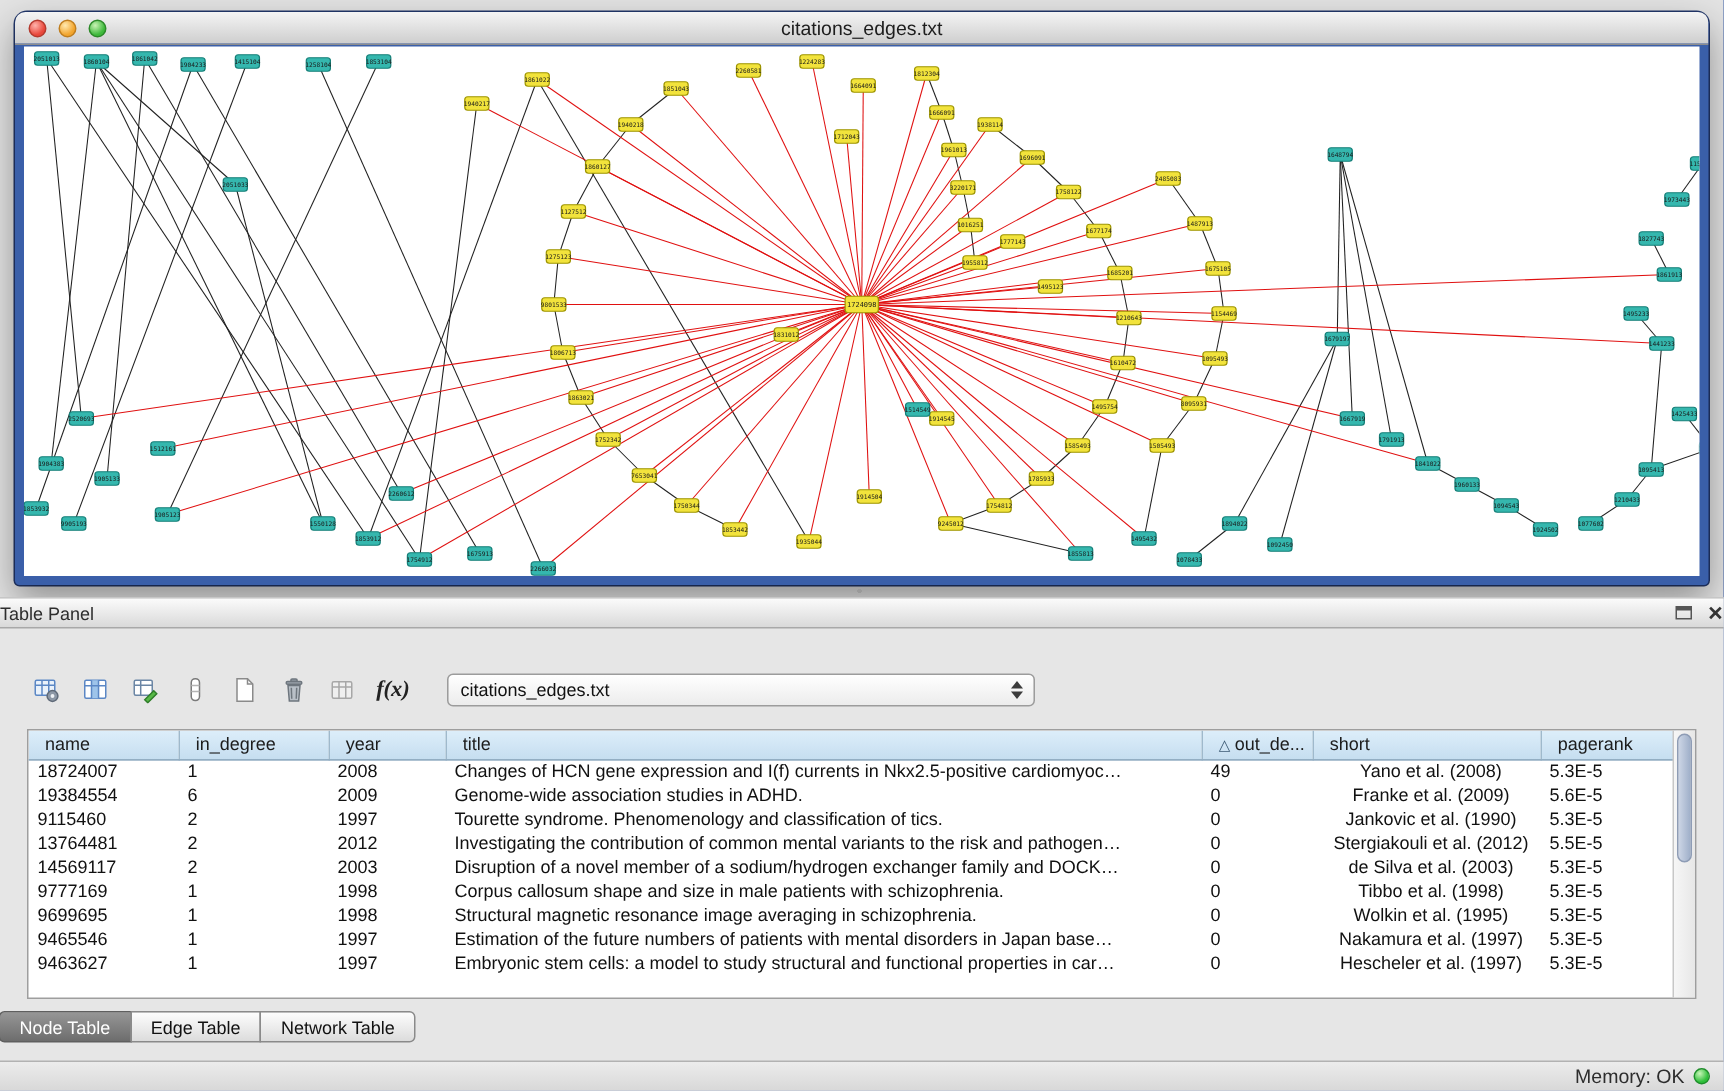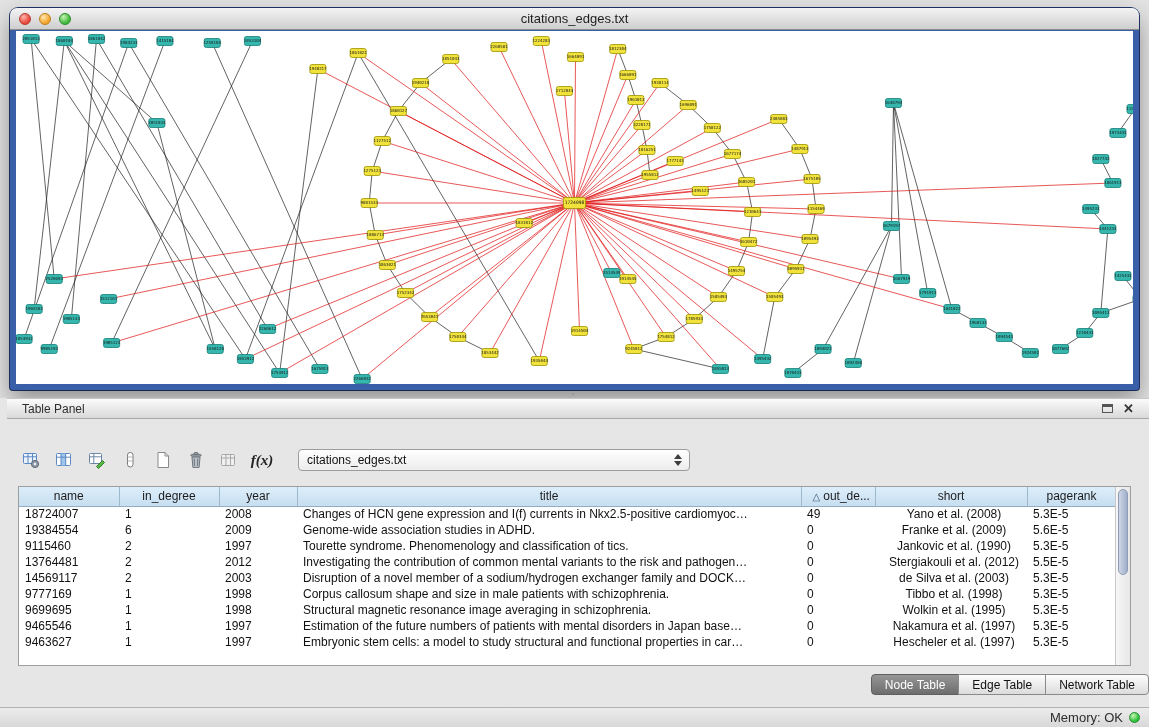--- a/index.html
+++ b/index.html
@@ -32,21 +32,21 @@
   }
   .canvas svg { width:100%; height:100%; display:block; }
   
   .grip { position:absolute; left:569px; top:392px; width:8px; height:4px;
     background:radial-gradient(circle, #9a9a9a 1.5px, transparent 1.6px); }
   
   .panel { position:absolute; left:0; top:398px; width:1149px; height:329px; background:#e6e6e6; }
   .panel-header {
     height:21px; background:linear-gradient(#fbfbfb,#d9d9d9);
     border-top:1px solid #c6c6c6; border-bottom:1px solid #a8a8a8;
-    display:flex; align-items:center; justify-content:space-between; padding:0 15px;margin-left:7px;
+    display:flex; align-items:center; justify-content:space-between; padding:0 0;
   }
   .panel-title { font-size:12px; color:#2e2e2e; }
   .panel-header-icons { display:flex; align-items:center; gap:10px; }
   .float-icon { width:11px; height:9px; border:1px solid #555; border-top:3px solid #555; display:inline-block; }
   .close-x { font-size:13px; font-weight:bold; color:#333; line-height:11px; cursor:default; }
   .toolbar { position:absolute; left:18px; top:48px; height:28px; display:flex; align-items:center; gap:7px; }
   .tool-btn { width:26px; height:24px; border:none; background:transparent; padding:0;
     display:flex; align-items:center; justify-content:center; }
   .fx-text { font-family:"Liberation Serif", serif; font-style:italic; font-weight:bold; font-size:15px; color:#222; }
   .dropdown {
@@ -58,40 +58,40 @@
   .dd-arrows { margin-left:auto; width:14px; height:16px; display:flex; flex-direction:column;
     align-items:center; justify-content:center; gap:2px; }
   .dd-arrows .up { width:0; height:0; border-left:4px solid transparent; border-right:4px solid transparent; border-bottom:5px solid #3c3c3c; }
   .dd-arrows .down { width:0; height:0; border-left:4px solid transparent; border-right:4px solid transparent; border-top:5px solid #3c3c3c; }
   .table-wrap {
     position:absolute; left:18px; top:88px; width:1113px; height:180px;
     background:#fff; border:1px solid #9e9e9e; overflow:hidden;
   }
   table.datatable { border-collapse:collapse; table-layout:fixed; width:1097px; }
   table.datatable th {
-    height:19px; font-size:12px; font-weight:normal; color:#1c1c1c; text-align:center;
+    height:19px; font-size:12px; font-weight:normal; color:#1c1c1c; text-align:left;
     background:linear-gradient(#ddeefa,#c6def0);
     border-right:1px solid #9fb9cc; border-bottom:1px solid #93aec3; padding:0 11px;
     overflow:hidden; white-space:nowrap;margin-top:23px;
   }
   table.datatable td {
     height:16px; font-size:12px; color:#111; padding:0 0 0 6px;
     overflow:hidden; white-space:nowrap; text-overflow:clip;
   }
   td.c-short { text-align:center; padding:0 2px; }
   .sort-glyph { font-size:10px; margin-right:3px; color:#3c5a74; }
   .vscroll {
     position:absolute; right:0; top:0; bottom:0; width:15px;
     background:linear-gradient(90deg,#f6f6f6,#e7e7e7); border-left:1px solid #c7c7c7;
   }
   .vscroll .thumb {
     position:absolute; left:2px; top:2px; width:10px; height:86px; border-radius:5px;
     background:linear-gradient(90deg,#cdd6e6,#9fafc9); border:1px solid #8e9cb5;
   }
-  .tabs { position:absolute; left:0; top:276px; width:100%; display:flex; justify-content:flex-end; }
+  .tabs { position:absolute; left:0; top:276px; width:100%; display:flex; justify-content:flex-start; }
   .tab {
     height:21px; padding:0 13px; font-size:12px; font-family:"Liberation Sans",sans-serif;
     display:flex; align-items:center; border:1px solid #8a8a8a; margin-left:-1px;
     background:linear-gradient(#fdfdfd,#dcdcdc); color:#111;
   }
   .tab:first-child { border-radius:4px 0 0 4px; }
   .tab:last-child { border-radius:0 4px 4px 0; }
   .tab.active { background:linear-gradient(#969696,#6d6d6d); color:#fff; border-color:#5f5f5f; }
   .statusbar {
     position:absolute; left:0; bottom:0; width:100%; height:20px;

